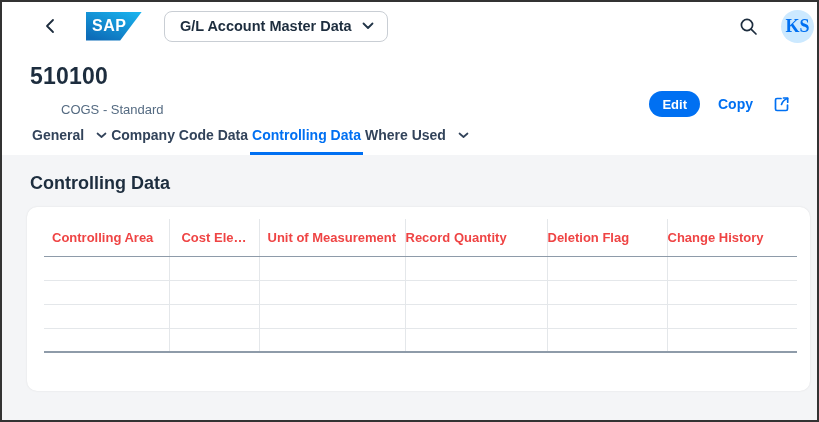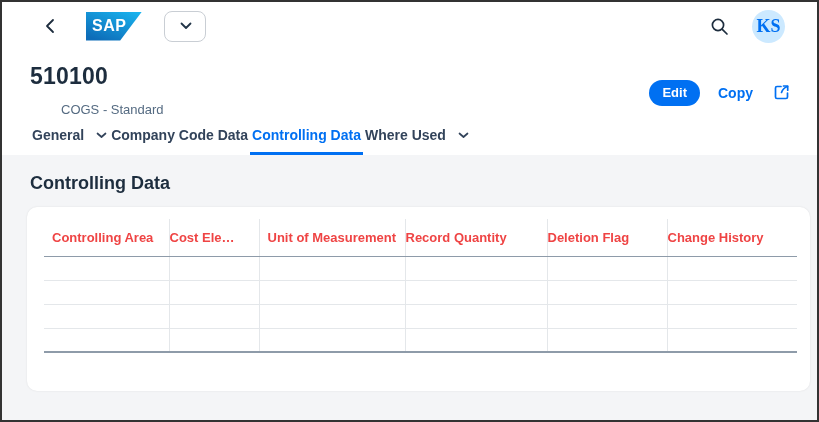--- a/index.html
+++ b/index.html
@@ -2,21 +2,21 @@
 <html><head>
 <meta charset="utf-8">
 <style>
   * { margin: 0; padding: 0; box-sizing: border-box; }
   body { background: #fff; font-family: "Liberation Sans", sans-serif; }
   .window {
     width: 819px; height: 422px; border: 2px solid #333; background: #fff;
     display: flex; flex-direction: column; overflow: hidden; position: relative;
   }
   
-  .shellbar { height: 48px; display: flex; align-items: center; padding: 0 32px 0 36px; background: #fff; flex: 0 0 auto; }
+  .shellbar { height: 48px; display: flex; align-items: center; padding: 0 3px 0 36px; background: #fff; flex: 0 0 auto; }
   .back-btn { width: 24px; height: 24px; display: flex; align-items: center; justify-content: center; cursor: pointer; background: none; border: none; }
   .sap-logo {
     margin-left: 24px; width: 56px; height: 29px;
     background: linear-gradient(200deg, #1ab6f0 0%, #0d6cb8 90%);
     clip-path: polygon(0 0, 100% 0, 61% 100%, 0 100%);
     display: flex; align-items: center; padding-left: 6px;
   }
   .sap-logo span { color: #fff; font-weight: bold; font-size: 16px; letter-spacing: 0.5px; }
   .app-switcher {
     margin-left: 22px; height: 31px; display: inline-flex; align-items: center; gap: 10px;
@@ -25,21 +25,21 @@
     font-family: "Liberation Sans", sans-serif;
   }
   .shell-spacer { flex: 1; }
   .search-btn { width: 26px; height: 26px; border: none; background: none; display: flex; align-items: center; justify-content: center; cursor: pointer; margin-right: 20px; }
   .avatar {
     width: 33px; height: 33px; border-radius: 50%; background: #cce9ff; color: #0070f2;
     font-size: 18px; font-weight: bold; display: flex; align-items: center; justify-content: center;
     border: none; cursor: pointer; font-family: Liberation Serif, serif;
   }
   
-  .obj-header { padding: 13px 26px 0 28px; display: flex; justify-content: space-between; align-items: center; }
+  .obj-header { padding: 13px 26px 0 28px; display: flex; justify-content: space-between; align-items: flex-end; }
   .obj-title { font-size: 23px; font-weight: bold; color: #1d2d3e; letter-spacing: 0.2px; }
   .obj-subtitle { margin-top: 12px; font-size: 13px; color: #556b82; margin-left: 31px; }
   .obj-actions { display: flex; align-items: center; margin-top: 5px; }
   .edit-btn {
     height: 26px; padding: 0 13px; border-radius: 13px; border: none; background: #0070f2;
     color: #fff; font-size: 13px; font-weight: bold; cursor: pointer; font-family: "Liberation Sans", sans-serif;
   }
   .copy-btn { margin-left: 18px; border: none; background: none; color: #0070f2; font-size: 14px; font-weight: bold; cursor: pointer; font-family: "Liberation Sans", sans-serif; }
   .share-btn { margin-left: 19px; border: none; background: none; cursor: pointer; display: flex; align-items: center; }
   
@@ -60,39 +60,40 @@
   table { border-collapse: collapse; table-layout: fixed; width: 753px; font-size: 13.5px; }
   th {
     height: 37px; font-size: 13px; font-weight: bold; color: #ef4444;
     border-bottom: 1px solid #8e9ba9; vertical-align: middle; white-space: nowrap; overflow: hidden;
   }
   td { height: 25px; border-bottom: 1px solid #e4e7ea; color: #223548; vertical-align: middle; white-space: nowrap; overflow: hidden; }
   tr.empty td { height: 24px; }
   tr.last td { border-bottom: 2px solid #8e9ba9; }
   th + th, td + td { border-left: 1px solid #e4e7ea; }
   .c-left1 { text-align: left; padding-left: 8px; }
-  .c-left2 { text-align: left; padding-left: 0; }
+  .c-left2 { text-align: center; padding-left: 0; }
   .c-center { text-align: left; }
   .doc-link { border: none; background: none; cursor: pointer; padding: 0; display: inline-flex; vertical-align: middle; }
 </style>
 </head>
 <body>
 
 <div class="window">
 
   <div class="shellbar">
     <button class="back-btn">
       <svg width="12" height="16" viewBox="0 0 12 16">
           <polyline points="9,2 3,8 9,14" fill="none" stroke="#1d2d3e" stroke-width="1.8" stroke-linecap="round" stroke-linejoin="round"></polyline>
         </svg>
     </button>
     <div class="sap-logo">
       <span>SAP</span>
     </div>
     <button class="app-switcher">
+      <span>G/L Account Master Data</span>
       <svg width="12" height="8" viewBox="0 0 12 8">
           <polyline points="1.5,1.5 6,6 10.5,1.5" fill="none" stroke="#223548" stroke-width="1.8" stroke-linecap="round" stroke-linejoin="round"></polyline>
         </svg>
     </button>
     <div class="shell-spacer"></div>
     <button class="search-btn">
       <svg width="19" height="19" viewBox="0 0 19 19">
           <circle cx="8" cy="8" r="5.6" fill="none" stroke="#1d2d3e" stroke-width="1.7"></circle>
           <line x1="12.3" y1="12.3" x2="17" y2="17" stroke="#1d2d3e" stroke-width="1.7" stroke-linecap="round"></line>
         </svg>

